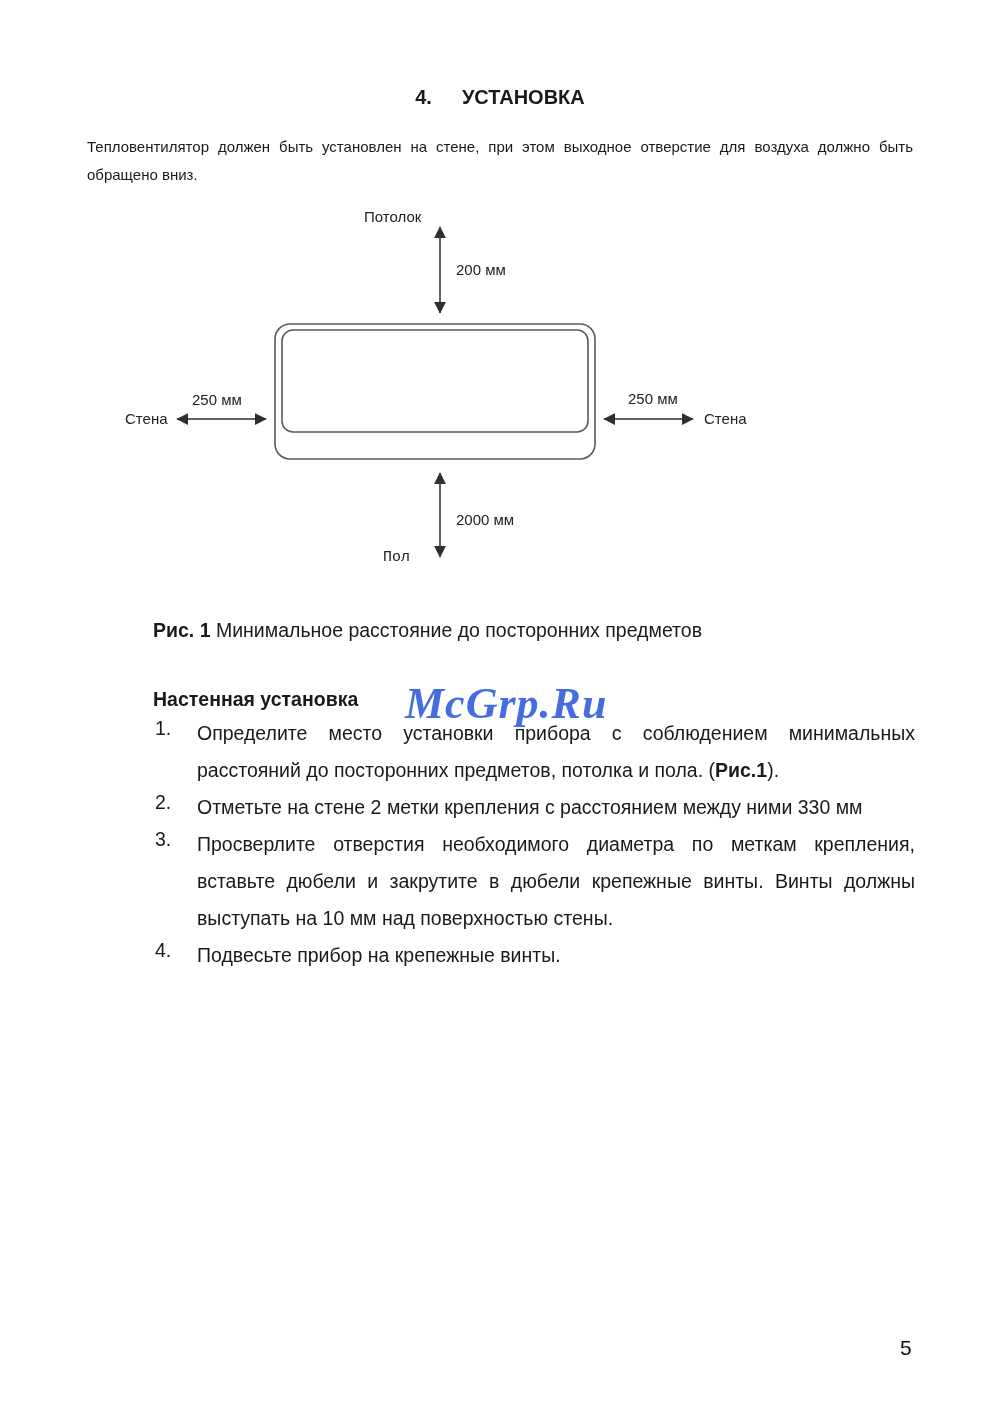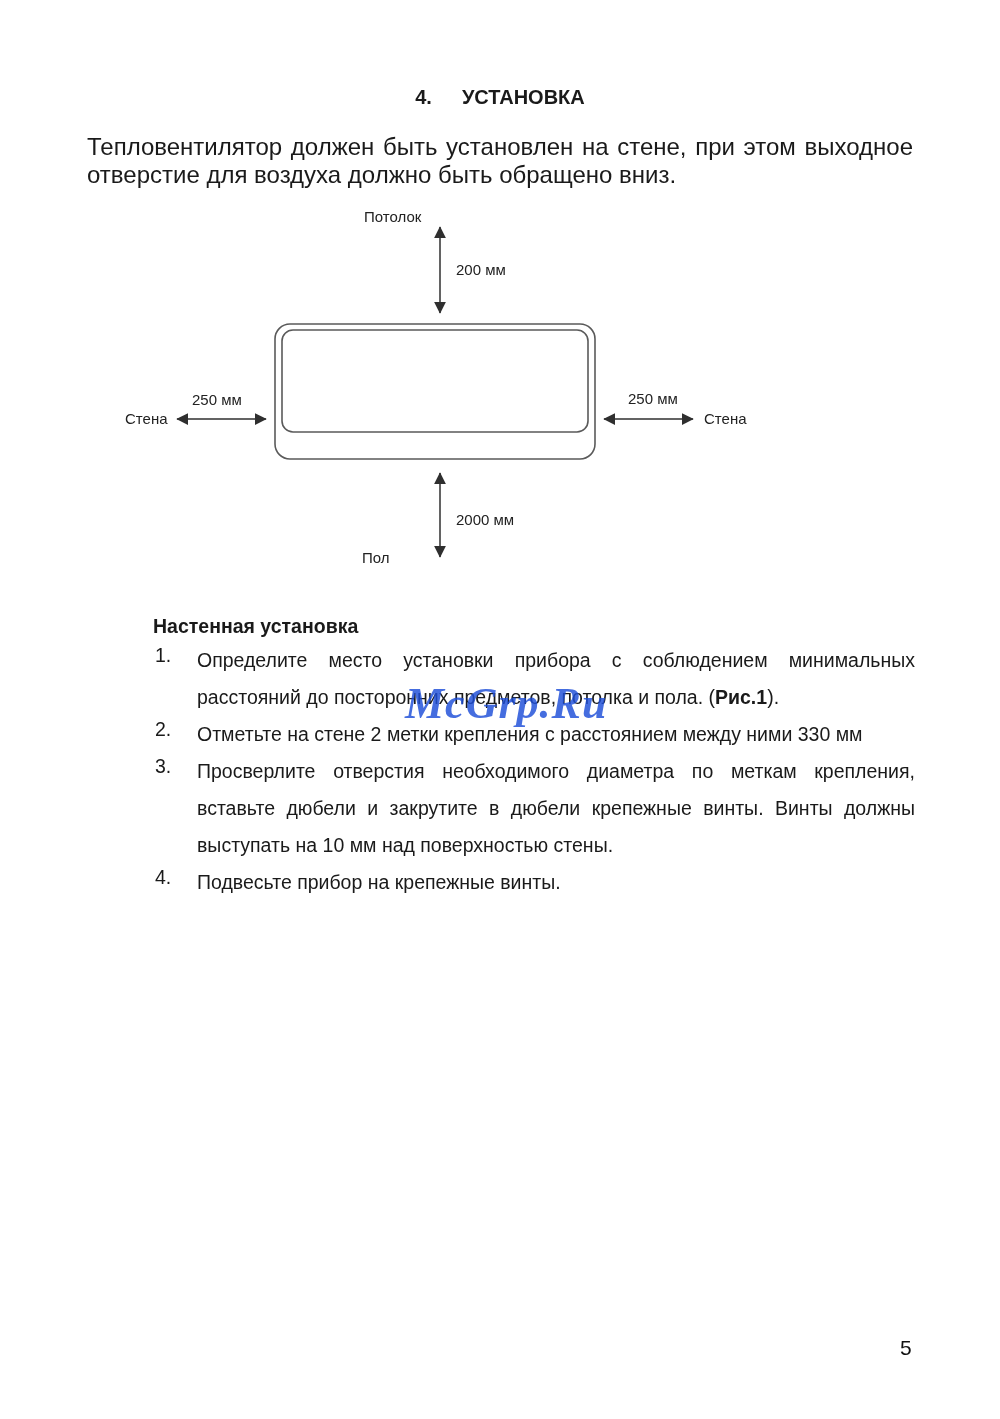--- a/index.html
+++ b/index.html
@@ -17,21 +17,21 @@
   .title-row {
     padding-top: 86px;
     display: flex;
     justify-content: center;
     gap: 30px;
     font-size: 20px;
     font-weight: bold;
   }
   .intro {
     margin: 24px 87px 0 87px;
-    font-size: 24px;
+    font-size: 15px;
     line-height: 28px;
     text-align: justify;
   }
   
   .diagram {
     position: relative;
     margin-top: 18px;
     height: 362px;
     width: 100%;
     padding-left: 32px;
@@ -43,21 +43,21 @@
     color: #222;
     white-space: nowrap;
   }
   .lbl-ceiling { left: 364px; top: 1px; }
   .lbl-top-dist { left: 456px; top: 54px; }
   .lbl-left-dist { left: 192px; top: 184px; }
   .lbl-wall-left { left: 125px; top: 203px; }
   .lbl-right-dist { left: 628px; top: 183px; }
   .lbl-wall-right { left: 704px; top: 203px; }
   .lbl-bottom-dist { left: 456px; top: 304px; }
-  .lbl-floor { left: 362px; top: 342px; }
+  .lbl-floor { left: 383px; top: 342px; font-family: Liberation Mono, monospace; }
   
   .caption {
     margin: 50px 0 0 153px;
     font-size: 19.5px;
   }
   .caption b { font-weight: bold; }
   .section-heading {
     margin: 46px 16px 4px 153px;
     font-size: 19.5px;
     font-weight: bold;
@@ -132,20 +132,21 @@
     <span class="dlabel lbl-ceiling">Потолок</span>
     <span class="dlabel lbl-top-dist">200 мм</span>
     <span class="dlabel lbl-left-dist">250 мм</span>
     <span class="dlabel lbl-wall-left">Стена</span>
     <span class="dlabel lbl-right-dist">250 мм</span>
     <span class="dlabel lbl-wall-right">Стена</span>
     <span class="dlabel lbl-bottom-dist">2000 мм</span>
     <span class="dlabel lbl-floor">Пол</span>
   </div>
 
+  <p class="caption"><b>Рис. 1</b><span> Минимальное расстояние до посторонних предметов</span></p>
 
   <h2 class="section-heading">Настенная установка</h2>
 
   <div class="numlist">
     <div class="row">
       <span class="num">1.</span>
       <span class="txt"><span>Определите место установки прибора с соблюдением минимальных расстояний до посторонних предметов, потолка и пола. (</span><b>Рис.1</b><span>).</span></span>
     </div>
     <div class="row">
       <span class="num">2.</span>

